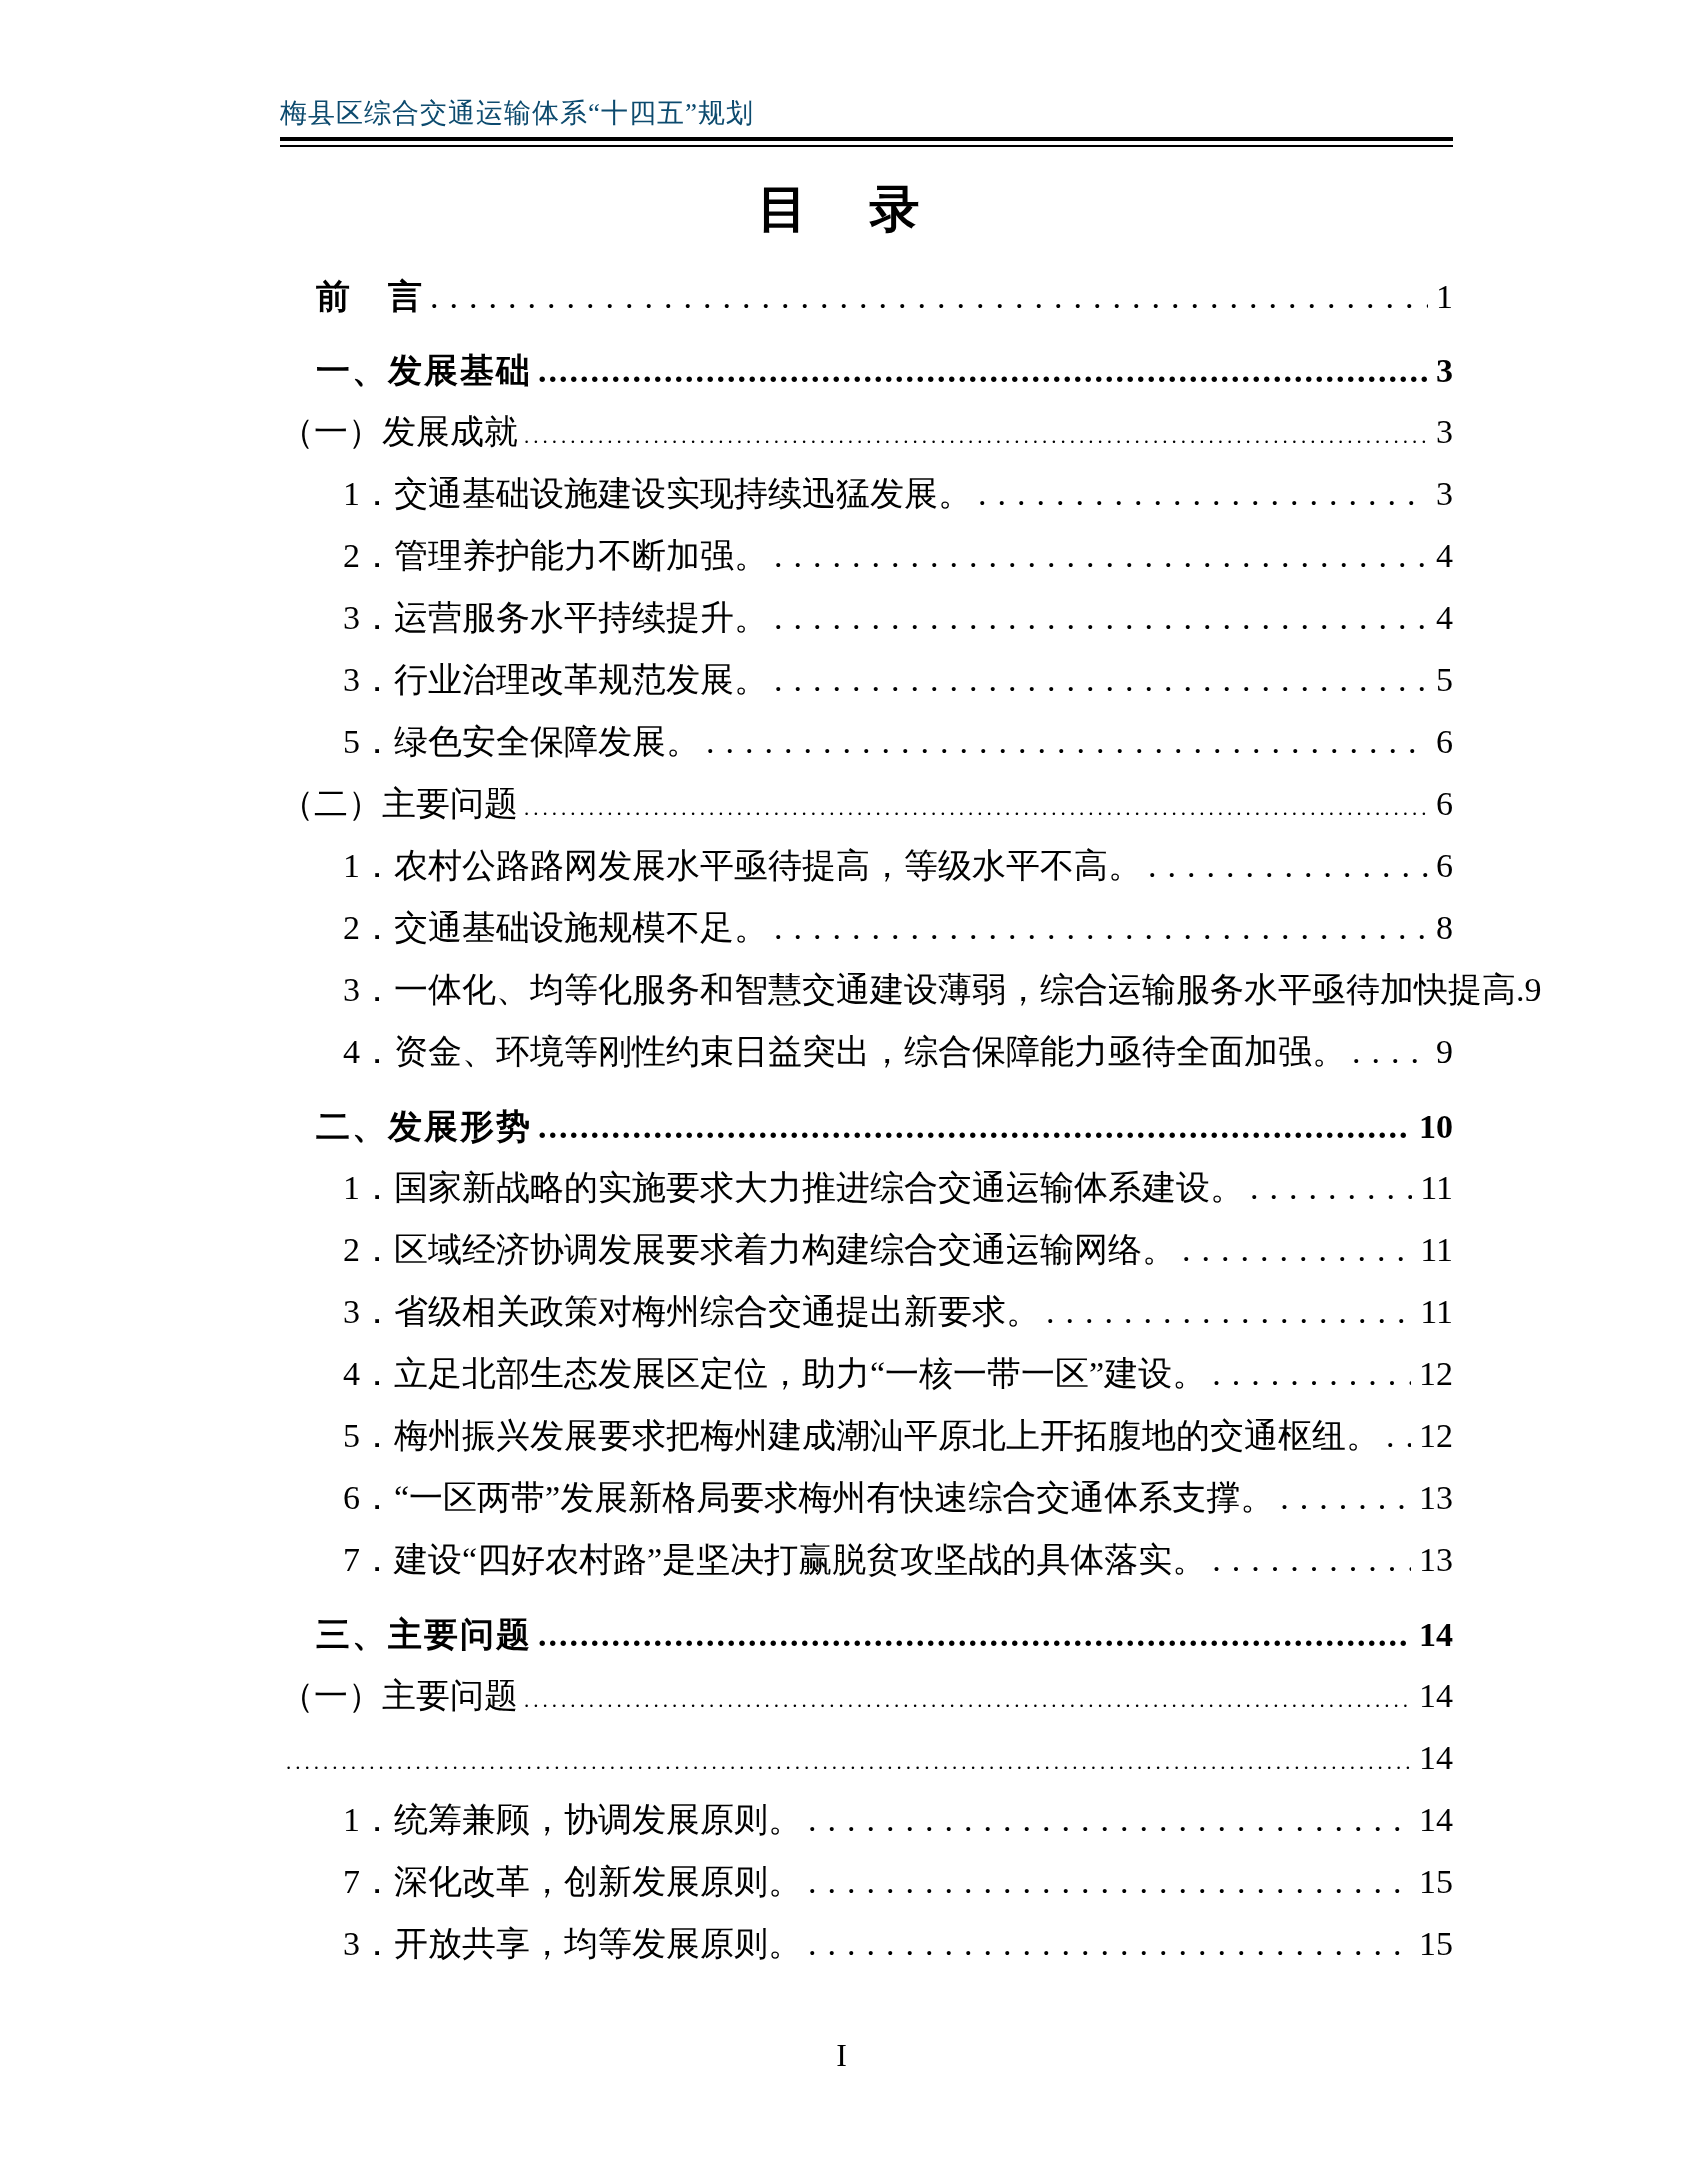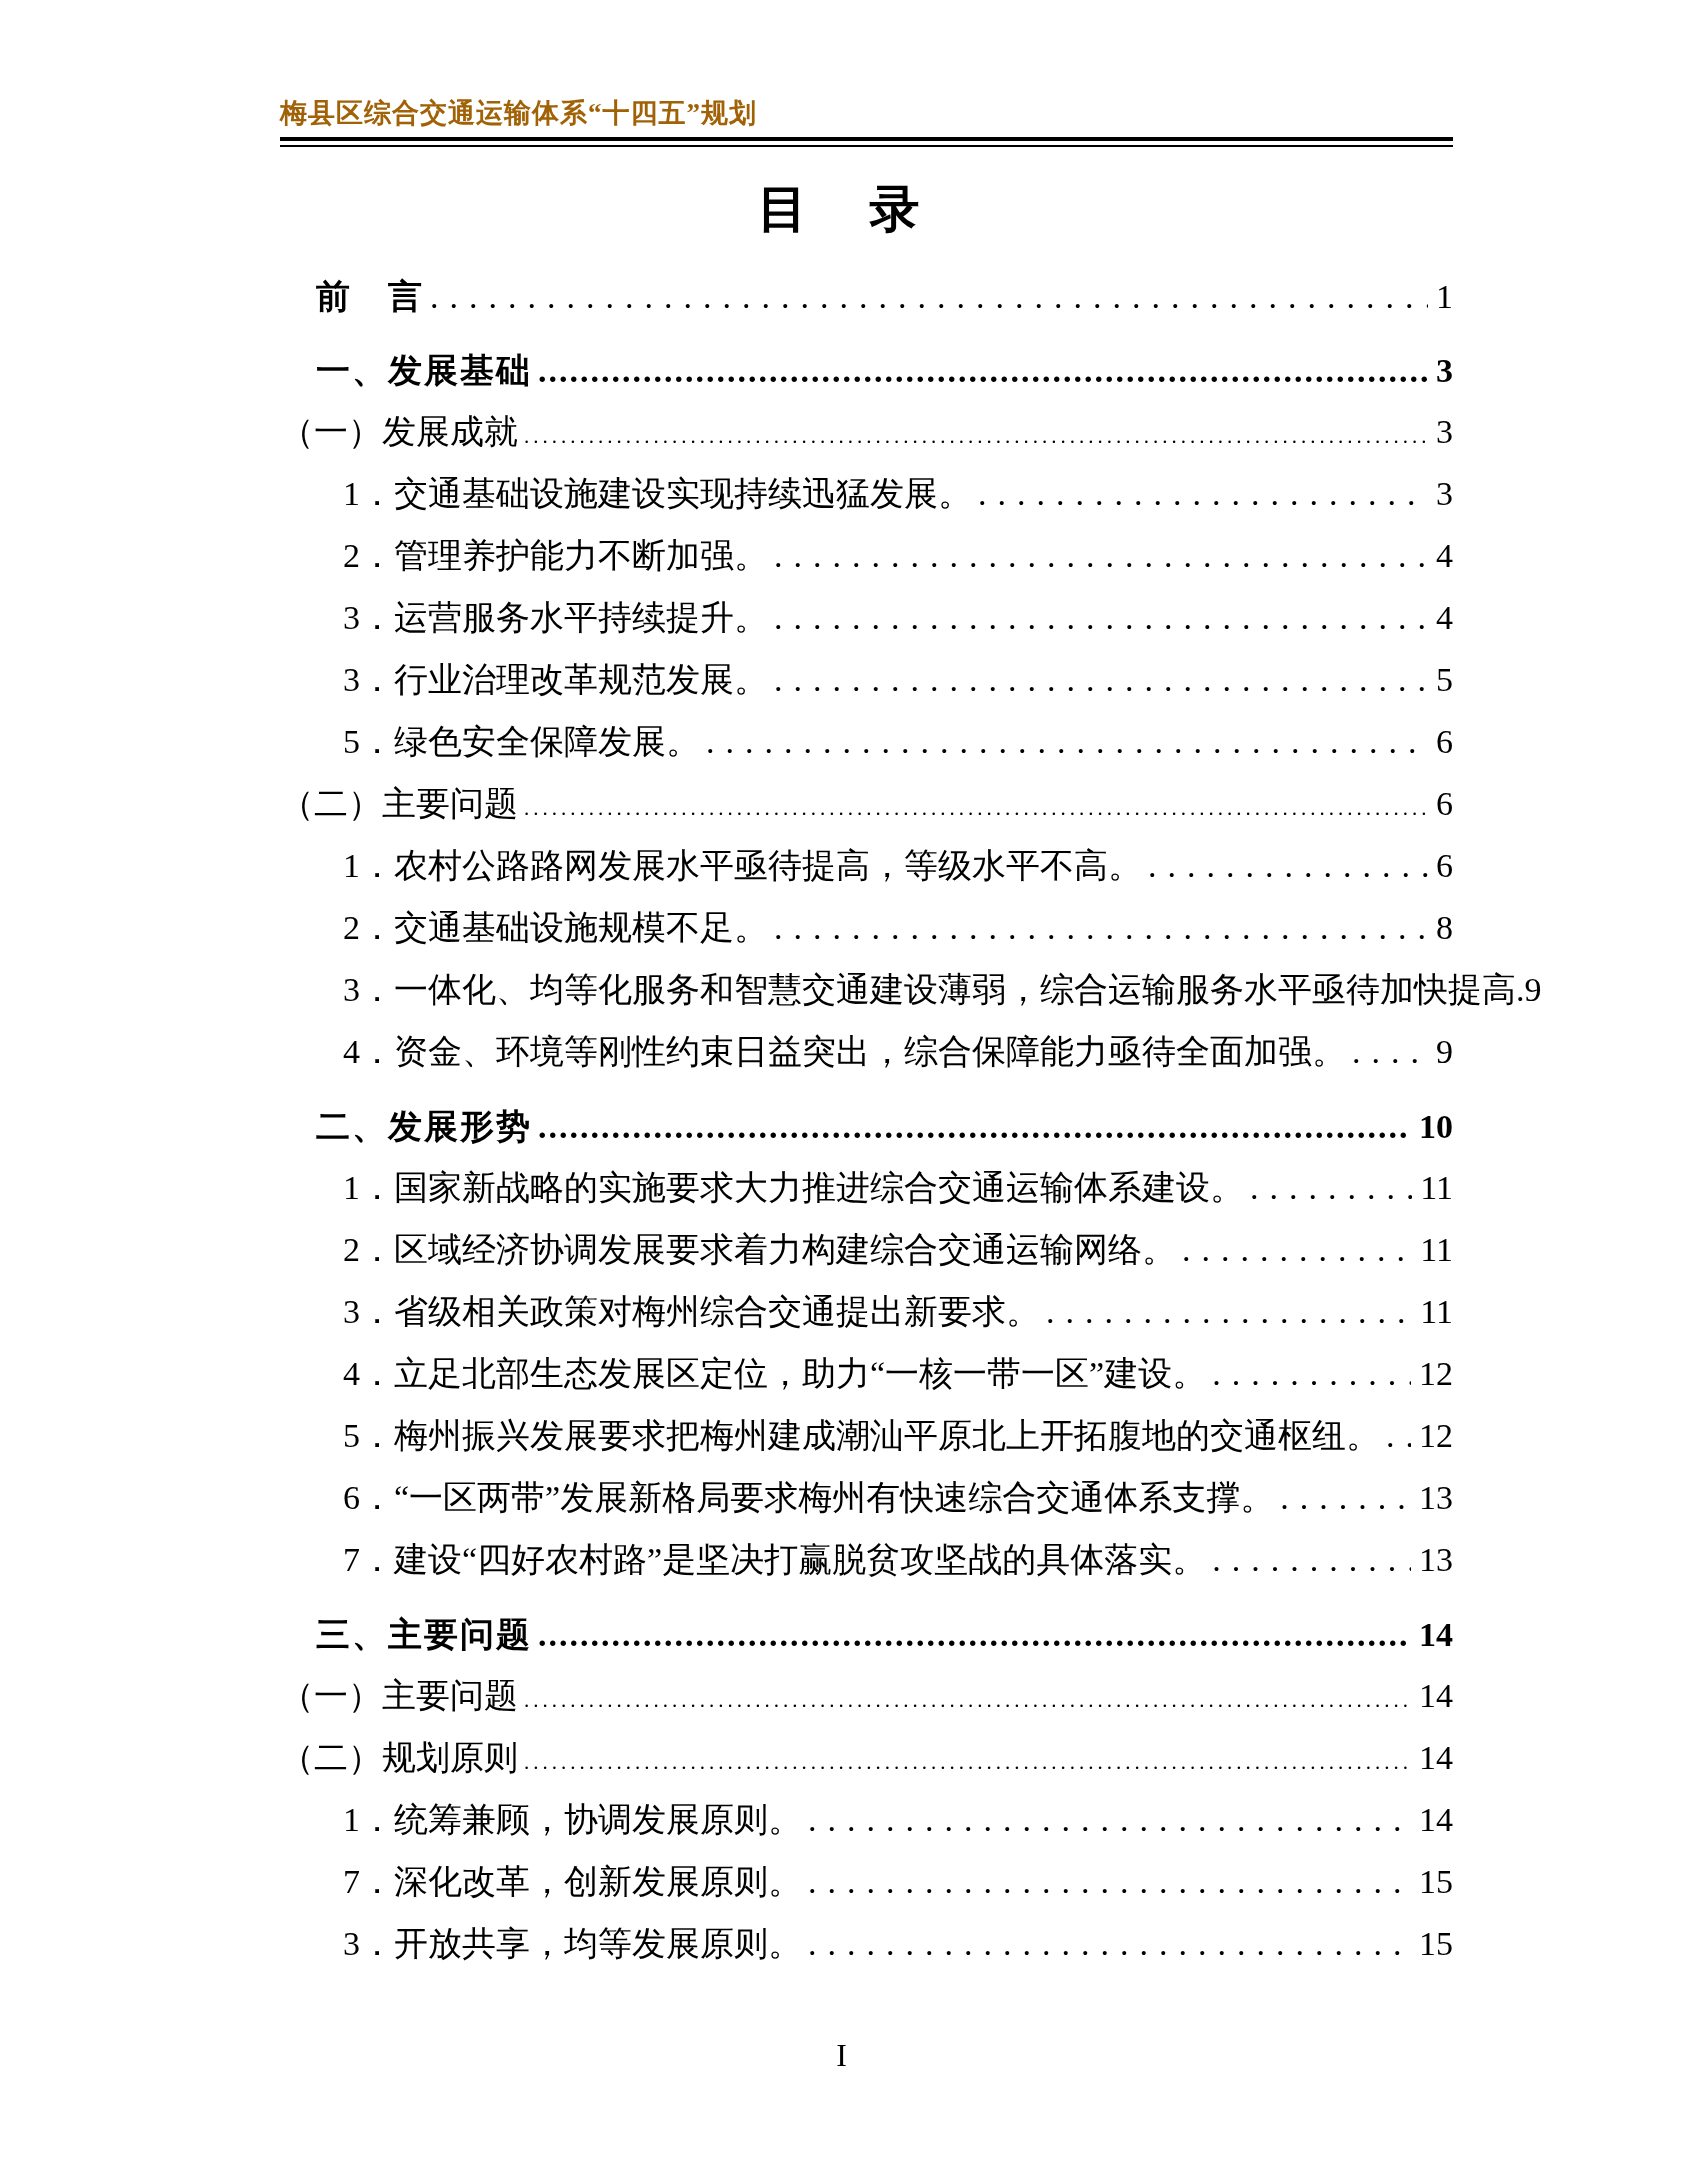--- a/index.html
+++ b/index.html
@@ -2,23 +2,22 @@
 <html><head>
 <meta charset="utf-8">
 <style>
   html,body{margin:0;padding:0;}
   body{
     width:1683px;height:2178px;position:relative;background:#ffffff;color:#000;
     font-family:"Liberation Serif", serif;overflow:hidden;
   }
   .page-header{
     position:absolute;top:95px;left:280px;right:230px;
-    font-size:27px;letter-spacing:1px;color:#a16207;
+    font-size:27px;letter-spacing:1px;color:#0c4a6e;
     font-family:"Liberation Serif", serif;
-    font-weight:bold;
   }
   .header-rule{
     position:absolute;top:137px;left:280px;right:230px;height:4px;
     border-top:4px solid #000;border-bottom:2px solid #000;
   }
   .toc-title{
     position:absolute;top:176px;left:0;width:100%;text-align:center;
     font-size:50px;font-weight:bold;letter-spacing:6px;
     font-family:Liberation Mono, monospace;color:#000;
   }
@@ -171,21 +170,20 @@
     <span class="toc-label">三、主要问题</span>
     <span class="toc-leader leader-dense">................................................................................................................................................................................................................................................................................................................................................................................................................</span>
     <span class="toc-page bold">14</span>
   </div>
     <div class="toc-row style-section indent-0">
     <span class="toc-label">（一）主要问题</span>
     <span class="toc-leader leader-fine">................................................................................................................................................................................................................................................................................................................................................................................................................</span>
     <span class="toc-page">14</span>
   </div>
     <div class="toc-row style-section indent-0">
-    <span class="toc-label">（二）规划原则</span>
     <span class="toc-leader leader-fine">................................................................................................................................................................................................................................................................................................................................................................................................................</span>
     <span class="toc-page">14</span>
   </div>
     <div class="toc-row style-item indent-1">
     <span class="toc-label">1．统筹兼顾，协调发展原则。</span>
     <span class="toc-leader leader-sparse">......................................................................................................................................................</span>
     <span class="toc-page">14</span>
   </div>
     <div class="toc-row style-item indent-1">
     <span class="toc-label">7．深化改革，创新发展原则。</span>

